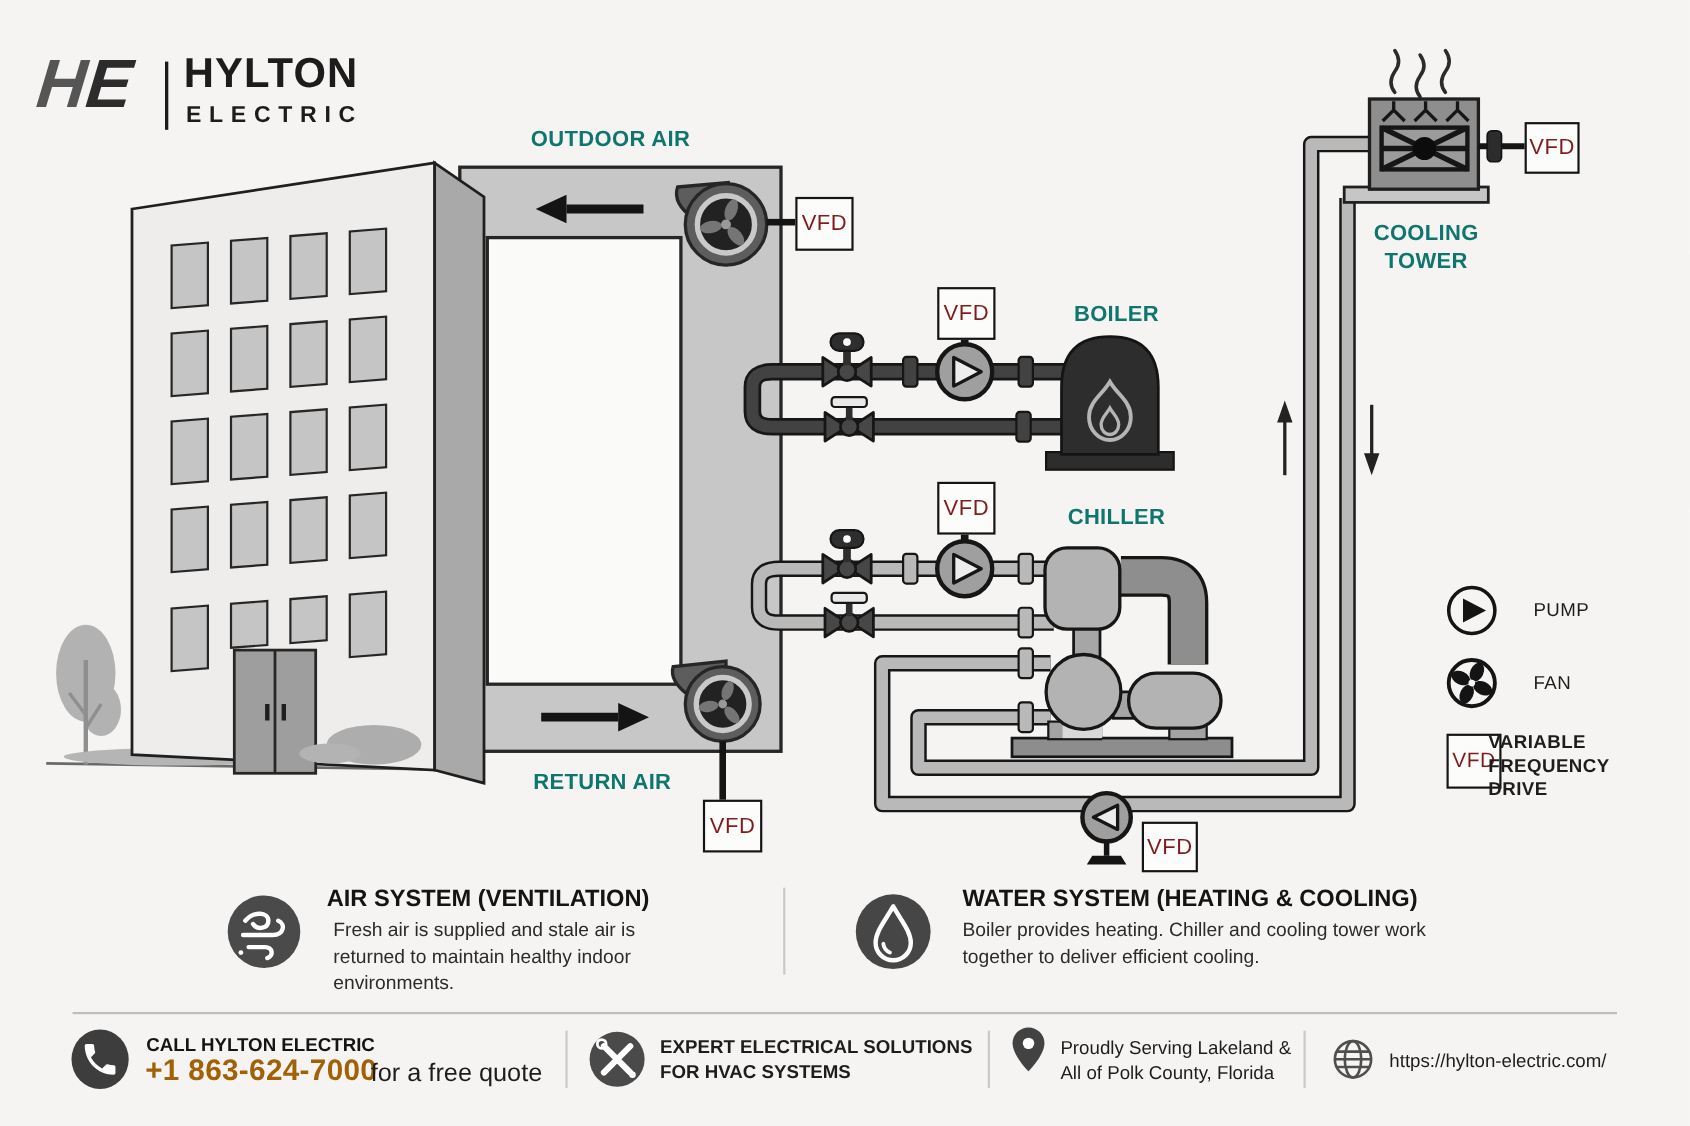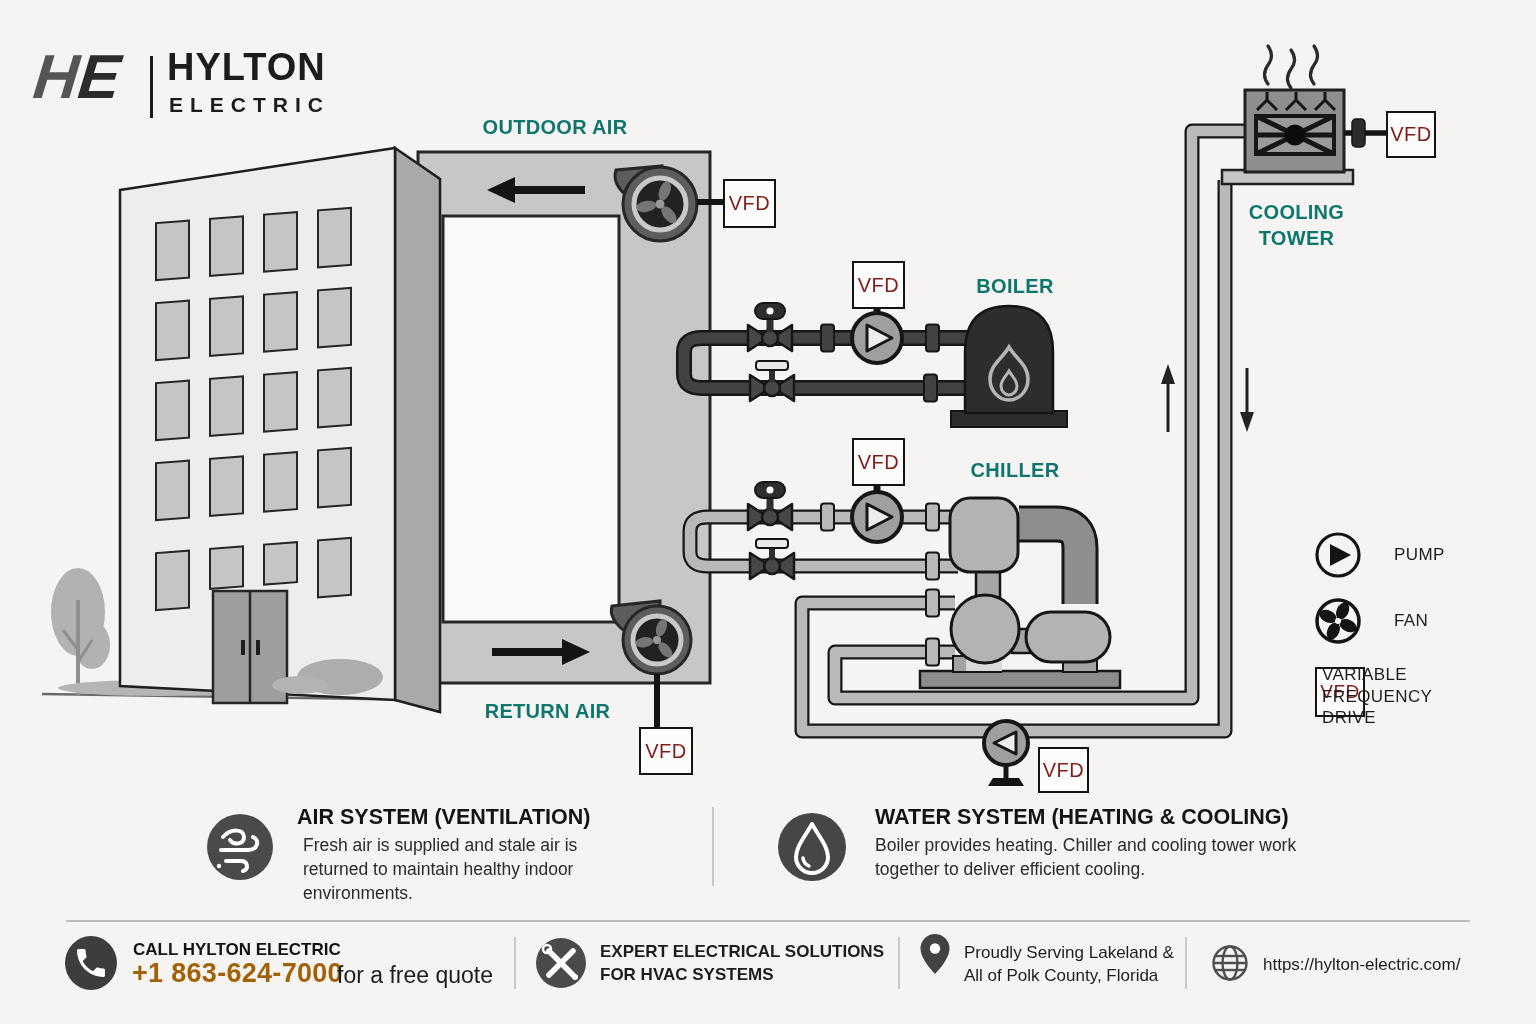--- a/index.html
+++ b/index.html
@@ -316,21 +316,21 @@
   <div class="vfd" style="left:723px;top:179px;width:49px;height:45px;">VFD</div>
   <div class="vfd" style="left:852px;top:261px;width:49px;height:44px;">VFD</div>
   <div class="vfd" style="left:852px;top:438px;width:49px;height:44px;">VFD</div>
   <div class="vfd" style="left:639px;top:727px;width:50px;height:44px;">VFD</div>
   <div class="vfd" style="left:1038px;top:747px;width:47px;height:42px;">VFD</div>
   <div class="vfd" style="left:1386px;top:111px;width:46px;height:43px;">VFD</div>
 
   <div class="legend-txt" style="left:1378px;top:545px;">PUMP</div>
   <div class="legend-txt" style="left:1378px;top:611px;">FAN</div>
   <div class="vfd" style="left:1315px;top:667px;width:46px;height:46px;font-size:19px;">VFD</div>
-  <div class="legend-txt" style="left:1306px;top:664px;line-height:21.5px;">
+  <div class="legend-txt" style="left:1337px;top:664px;line-height:21.5px;font-weight:bold;">
     <span style="display:block;">VARIABLE</span>
     <span style="display:block;">FREQUENCY</span>
     <span style="display:block;">DRIVE</span>
   </div>
 
   <div class="sec-title" style="left:297px;top:805px;">AIR SYSTEM (VENTILATION)</div>
   <div class="sec-body" style="left:303px;top:833px;width:310px;">Fresh air is supplied and stale air is returned to maintain healthy indoor environments.</div>
   <div class="vdiv" style="left:712px;top:807px;width:2px;height:79px;"></div>
   <div class="sec-title" style="left:875px;top:805px;">WATER SYSTEM (HEATING &amp; COOLING)</div>
   <div class="sec-body" style="left:875px;top:833px;width:440px;">Boiler provides heating. Chiller and cooling tower work together to deliver efficient cooling.</div>

